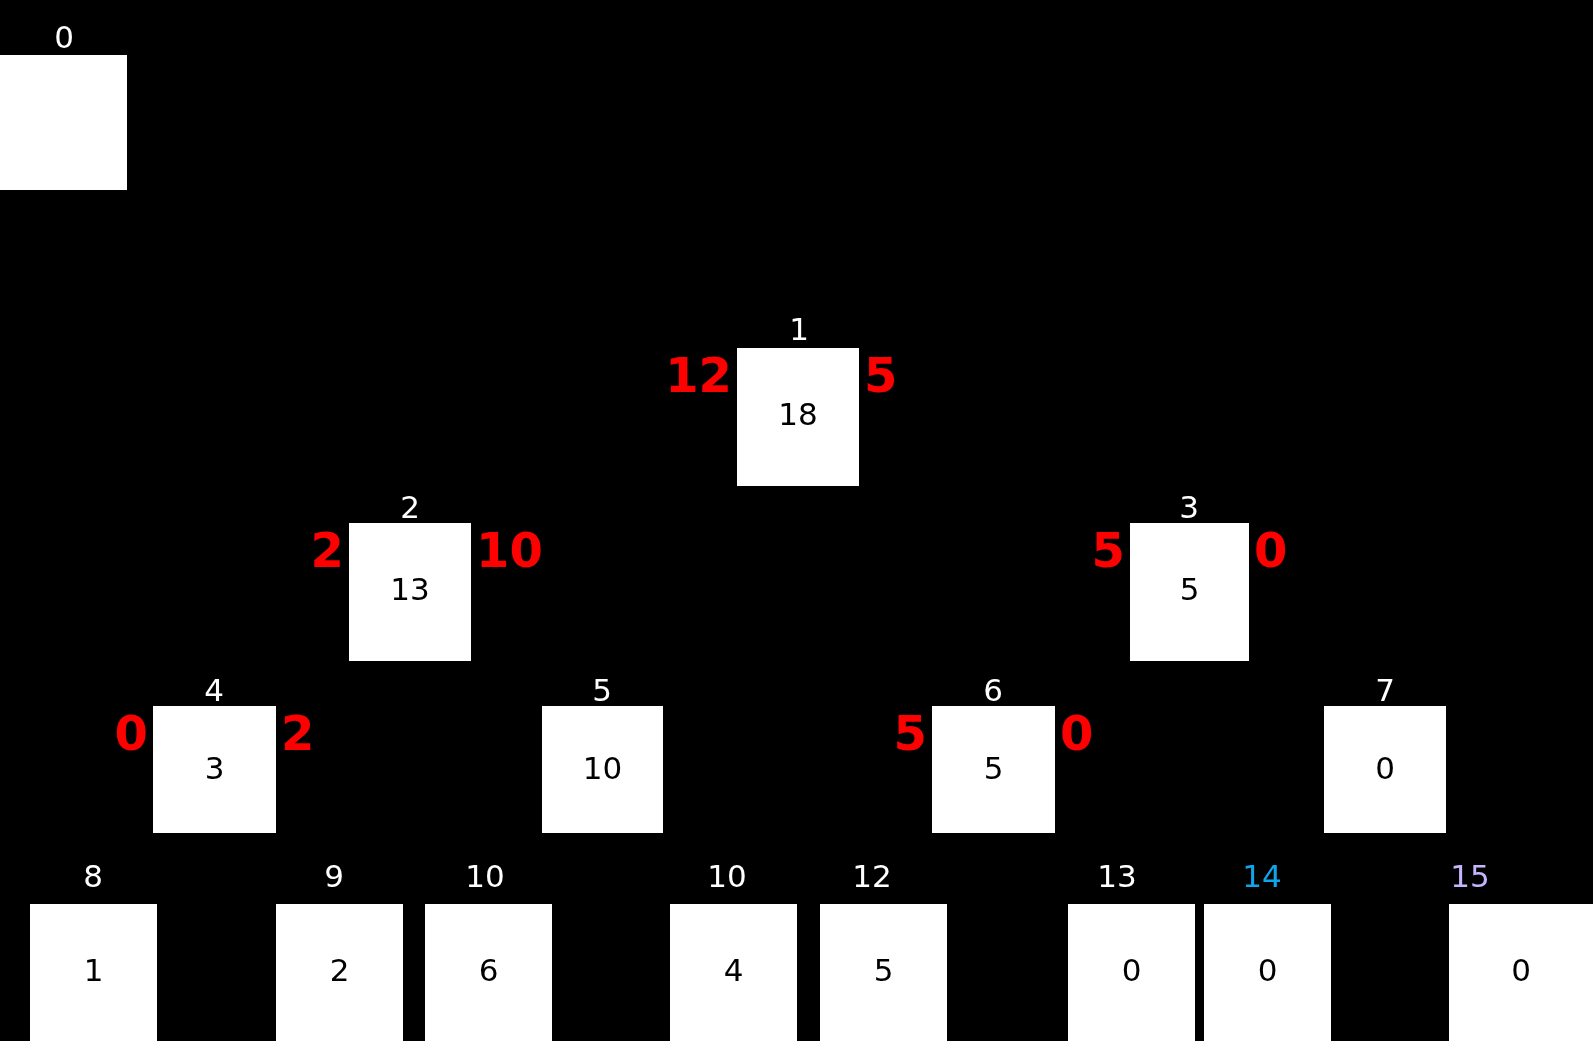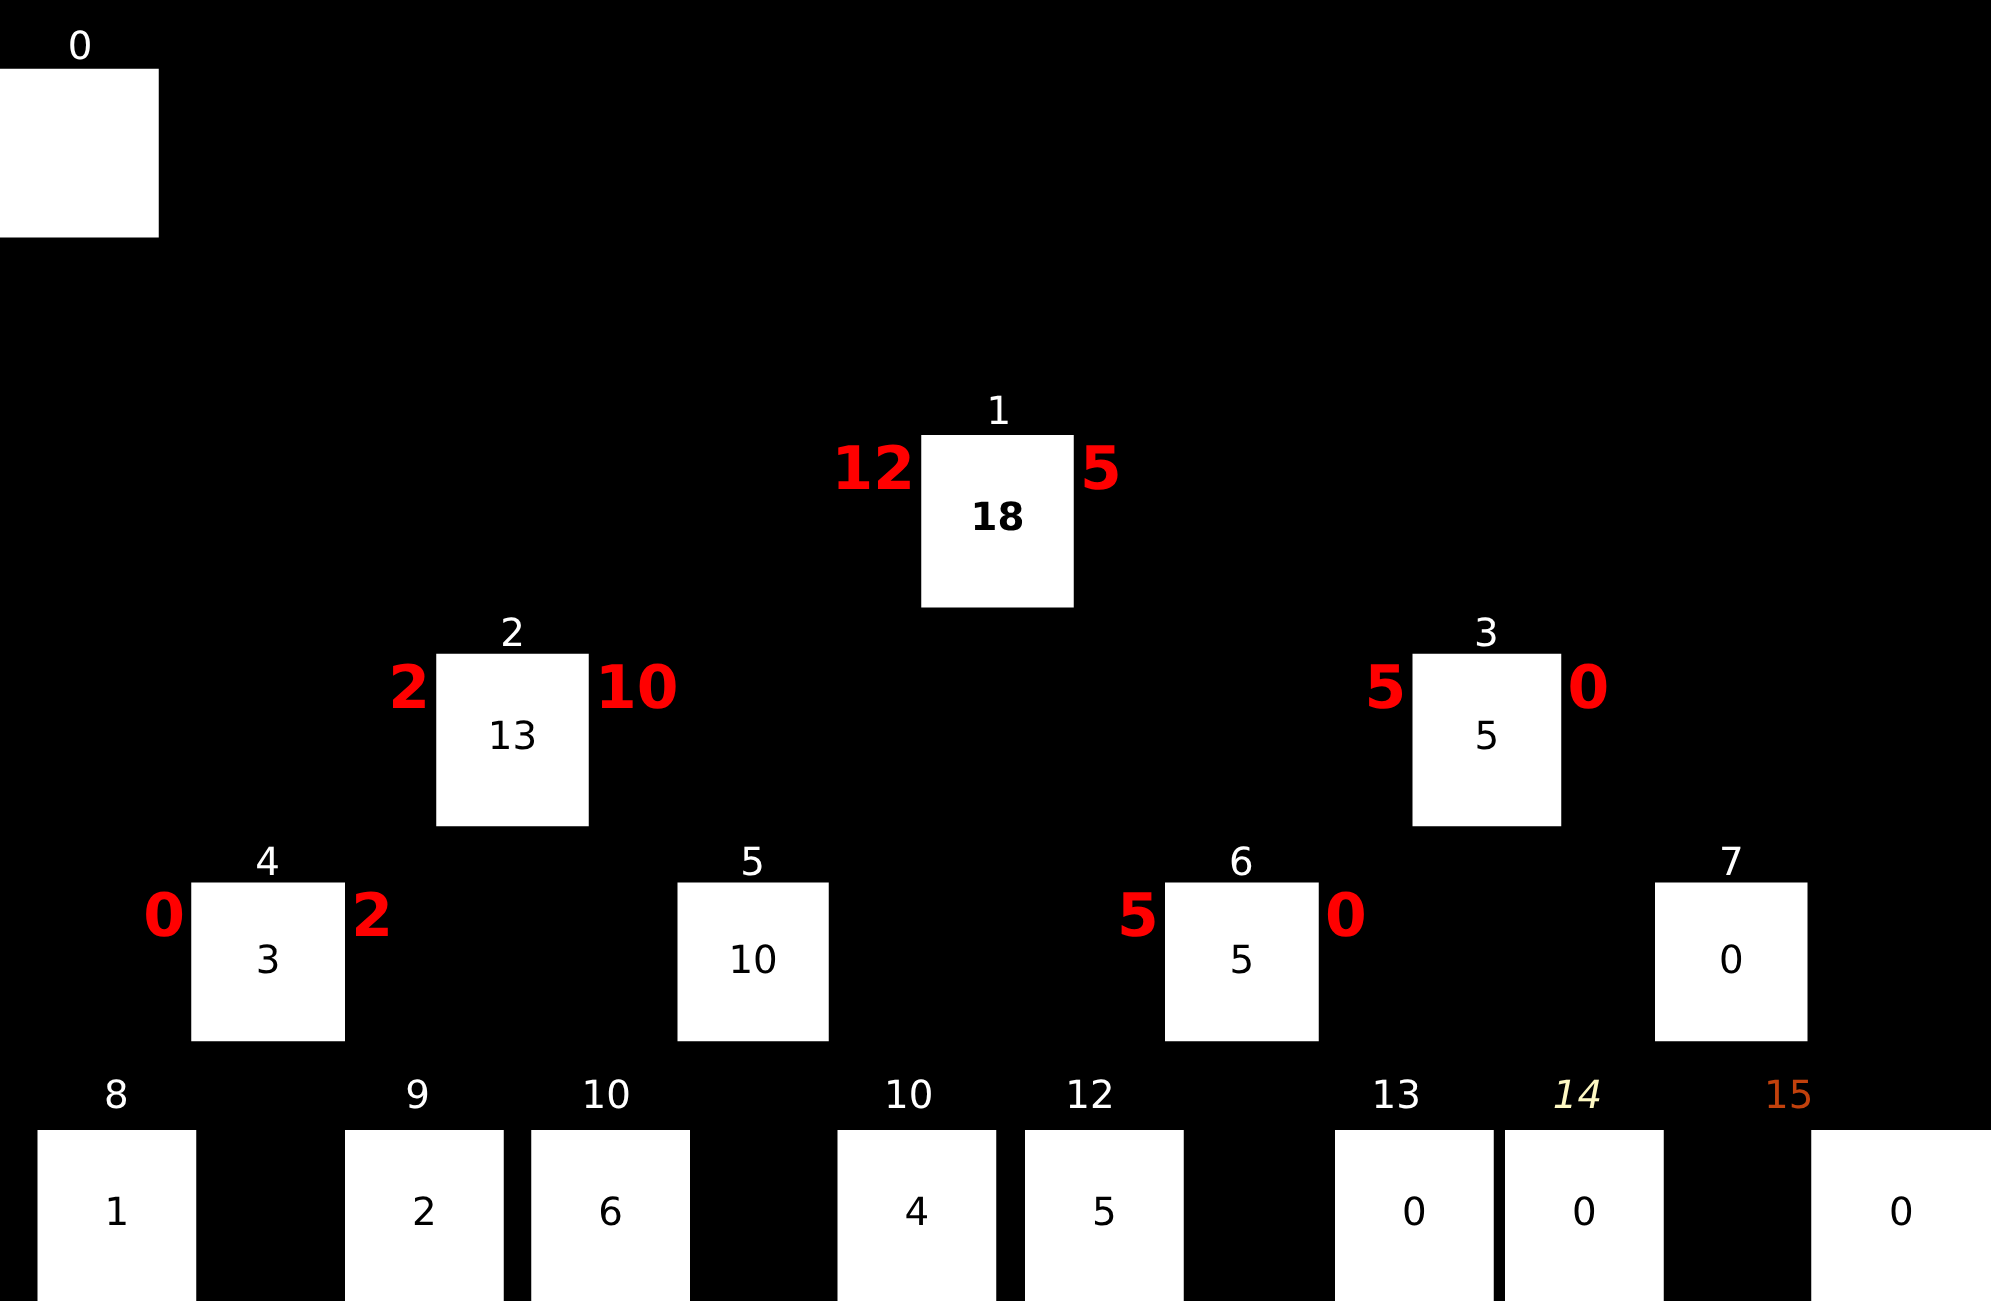--- a/index.html
+++ b/index.html
@@ -62,21 +62,21 @@
 <body>
 
 <div id="canvas">
     <div class="node">
       <div class="node-box" style="left: 0px; top: 55px; width: 127px; height: 135px; background: rgb(255, 255, 255);"></div>
       <div class="node-index" style="left: 24px; top: 22px; width: 80px; color: rgb(255, 255, 255);">0</div>
     </div>
     <div class="node">
       <div class="node-box" style="left: 737px; top: 348px; width: 122px; height: 138px; background: rgb(255, 255, 255);"></div>
       <div class="node-index" style="left: 759px; top: 314px; width: 80px; color: rgb(255, 255, 255);">1</div>
-      <div class="node-value" style="left: 748px; top: 399.06px; width: 100px; color: rgb(0, 0, 0); font-weight: bold;">18</div>
+      <div class="node-value" style="left: 748px; top: 399.06px; width: 100px; color: rgb(0, 0, 0);">18</div>
       <div class="side-label side-left" style="left: 577px; top: 351px; width: 155px; color: rgb(255, 0, 0);">12</div>
       <div class="side-label side-right" style="left: 864px; top: 351px; width: 155px; color: rgb(255, 0, 0);">5</div>
     </div>
     <div class="node">
       <div class="node-box" style="left: 349px; top: 523px; width: 122px; height: 138px; background: rgb(255, 255, 255);"></div>
       <div class="node-index" style="left: 370px; top: 492px; width: 80px; color: rgb(255, 255, 255);">2</div>
       <div class="node-value" style="left: 360px; top: 574.06px; width: 100px; color: rgb(0, 0, 0);">13</div>
       <div class="side-label side-left" style="left: 189px; top: 526px; width: 155px; color: rgb(255, 0, 0);">2</div>
       <div class="side-label side-right" style="left: 476px; top: 526px; width: 155px; color: rgb(255, 0, 0);">10</div>
     </div>
@@ -136,21 +136,21 @@
       <div class="node-index" style="left: 832px; top: 861px; width: 80px; color: rgb(255, 255, 255);">12</div>
       <div class="node-value" style="left: 833.5px; top: 954.69px; width: 100px; color: rgb(0, 0, 0);">5</div>
     </div>
     <div class="node">
       <div class="node-box" style="left: 1068px; top: 904px; width: 127px; height: 137px; background: rgb(255, 255, 255);"></div>
       <div class="node-index" style="left: 1077px; top: 861px; width: 80px; color: rgb(255, 255, 255);">13</div>
       <div class="node-value" style="left: 1081.5px; top: 954.69px; width: 100px; color: rgb(0, 0, 0);">0</div>
     </div>
     <div class="node">
       <div class="node-box" style="left: 1204px; top: 904px; width: 127px; height: 137px; background: rgb(255, 255, 255);"></div>
-      <div class="node-index" style="left: 1222px; top: 861px; width: 80px; color: #fef9c3; font-style: italic;">14</div>
+      <div class="node-index" style="left: 1222px; top: 861px; width: 80px; color: #0ea5e9;">14</div>
       <div class="node-value" style="left: 1217.5px; top: 954.69px; width: 100px; color: rgb(0, 0, 0);">0</div>
     </div>
     <div class="node">
       <div class="node-box" style="left: 1449px; top: 904px; width: 144px; height: 137px; background: rgb(255, 255, 255);"></div>
-      <div class="node-index" style="left: 1391px; top: 861px; width: 80px; color: #c2410c;">15</div>
+      <div class="node-index" style="left: 1430px; top: 861px; width: 80px; color: #c4b5fd;">15</div>
       <div class="node-value" style="left: 1471px; top: 954.69px; width: 100px; color: rgb(0, 0, 0);">0</div>
     </div>
   </div>
 
 </body></html>

